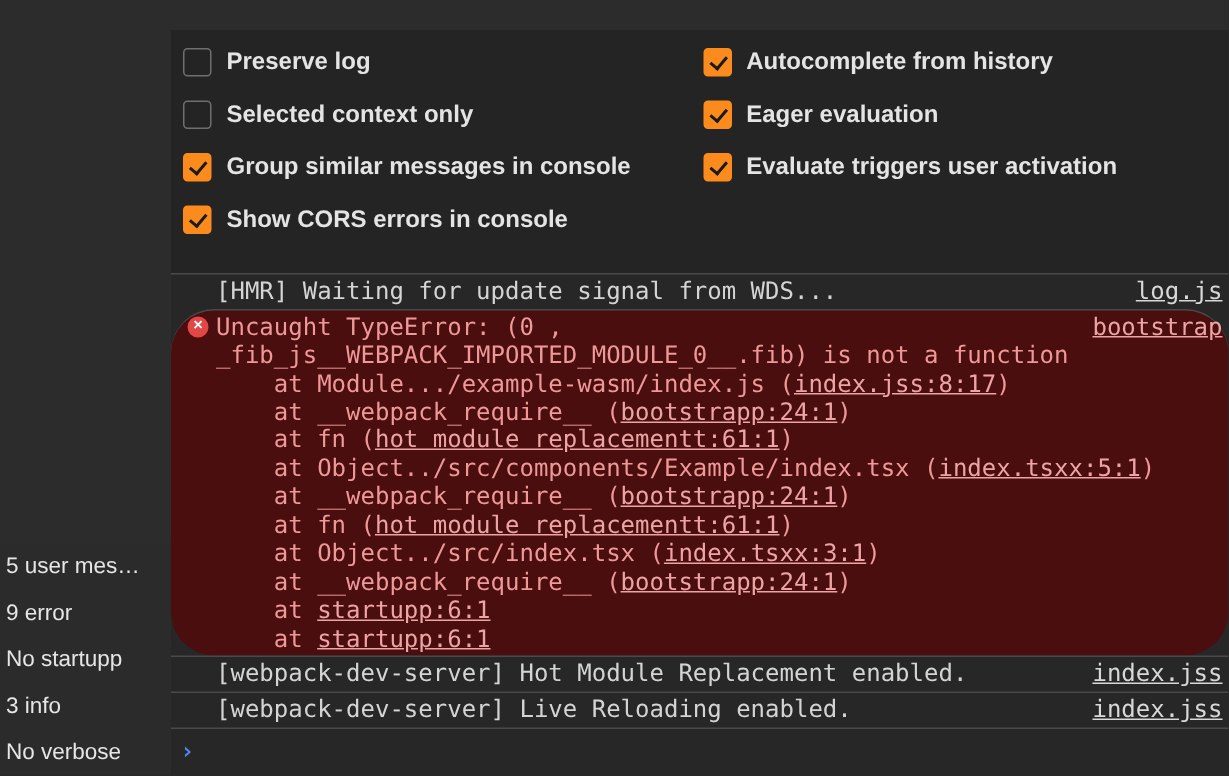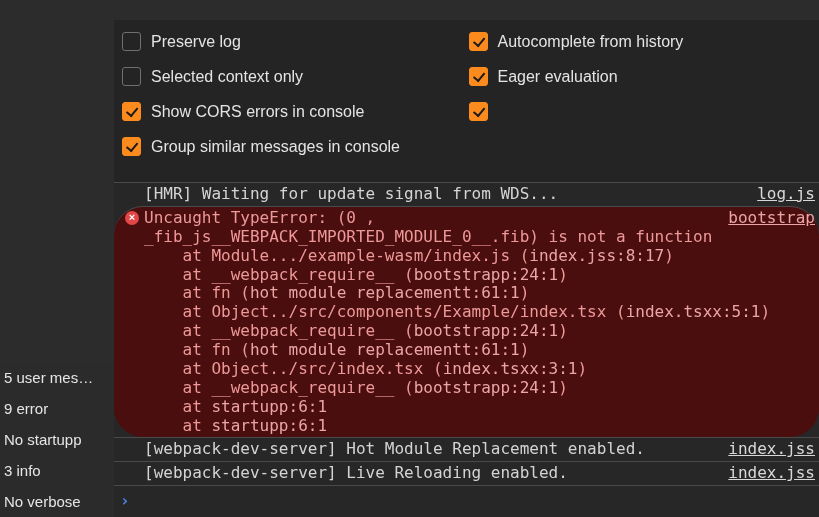--- a/index.html
+++ b/index.html
@@ -18,33 +18,33 @@
     --border:#4a4a4a;
     --mono:ui-monospace,Menlo,Consolas,monospace;
   }
   html,body{margin:0;padding:0;width:819px;height:517px;overflow:hidden;background:#2c2c2c;font-family:-apple-system,Helvetica,Arial,sans-serif;color:var(--fg);}
   .root{display:flex;height:100%;align-items:flex-end;}
   .sidebar{width:106px;flex:none;background:var(--bg-sidebar);padding:0 4px;font-size:15px;color:#e6e6e6;}
   .sidebar .filter-row{padding:7px 2px 7px 0;white-space:nowrap;overflow:hidden;}
   .main{flex:1;display:flex;flex-direction:column;min-width:0;}
   .settings{background:var(--bg-panel);padding:4px 6px 18px 6px;display:flex;}
   .settings-col{flex:1 1 50%;}
-  .opt{display:flex;align-items:center;gap:10px;padding:8px 2px;font-size:16px;color:#e4e4e4;}
+  .opt{display:flex;align-items:center;gap:10px;padding:8px 2px;font-size:16px;color:#e4e4e4;font-weight:bold;}
   .cbox{width:17px;height:17px;border-radius:3px;border:1px solid #6f6f6f;display:flex;align-items:center;justify-content:center;flex:none;}
   .cbox.checked{background:var(--orange);border-color:var(--orange);}
   .cbox.checked::after{content:"";width:5px;height:9px;border:solid #1a1a1a;border-width:0 2px 2px 0;transform:rotate(40deg) translateY(-1px);}
   .console{flex:1;background:var(--bg-console);font-family:var(--mono);font-size:16px;line-height:1.18;overflow:hidden;position:relative;}
   .row{display:flex;align-items:flex-start;border-top:1px solid var(--border);padding:2px 0 2px 6px;}
   .row .gutter{width:24px;flex:none;display:flex;justify-content:center;padding-top:2px;}
   .row .body{flex:1;min-width:0;white-space:pre;color:#d4d4d4;}
   .row .rlink{flex:none;padding:0 4px;text-decoration:underline;color:var(--fg-link2);white-space:nowrap;}
   .err{background:var(--bg-error);border-radius:29px;}
   .err .body{color:var(--fg-err);}
   .err .rlink{color:var(--fg-link);}
-  .u{color:var(--fg-link);}
+  .u{color:var(--fg-link);text-decoration:underline;}
   .err-dot{width:14px;height:14px;border-radius:50%;background:#e24646;display:flex;align-items:center;justify-content:center;}
   .err-dot::after{content:"\00d7";color:#fff;font-size:11px;font-weight:700;font-family:-apple-system,Arial,sans-serif;line-height:1;}
   .prompt-row{display:flex;align-items:center;padding:6px 6px;border-top:1px solid var(--border);}
   .chev{color:var(--blue-arrow);font-weight:700;font-family:var(--mono);}
   .bigspace{flex:1;height:100%;background:var(--bg-console);}
 </style>
 </head>
 <body>
 
 <div class="root">
@@ -62,38 +62,39 @@
         <label class="opt">
             <span class="cbox"></span>
             <span>Preserve log</span>
           </label>
         <label class="opt">
             <span class="cbox"></span>
             <span>Selected context only</span>
           </label>
         <label class="opt">
             <span class="cbox checked"></span>
-            <span>Show CORS errors in console</span>
+            <span>Group similar messages in console</span>
           </label>
         <label class="opt">
             <span class="cbox checked"></span>
-            <span>Group similar messages in console</span>
+            <span>Show CORS errors in console</span>
           </label>
       </div>
       <div class="settings-col">
         <label class="opt">
             <span class="cbox checked"></span>
             <span>Autocomplete from history</span>
           </label>
         <label class="opt">
             <span class="cbox checked"></span>
             <span>Eager evaluation</span>
           </label>
         <label class="opt">
             <span class="cbox checked"></span>
+            <span>Evaluate triggers user activation</span>
           </label>
       </div>
     </div>
 
     <div class="console">
 
       <div class="row">
         <div class="gutter"></div>
         <div class="body">[HMR] Waiting for update signal from WDS...</div>
         <div class="rlink">log.js</div>

